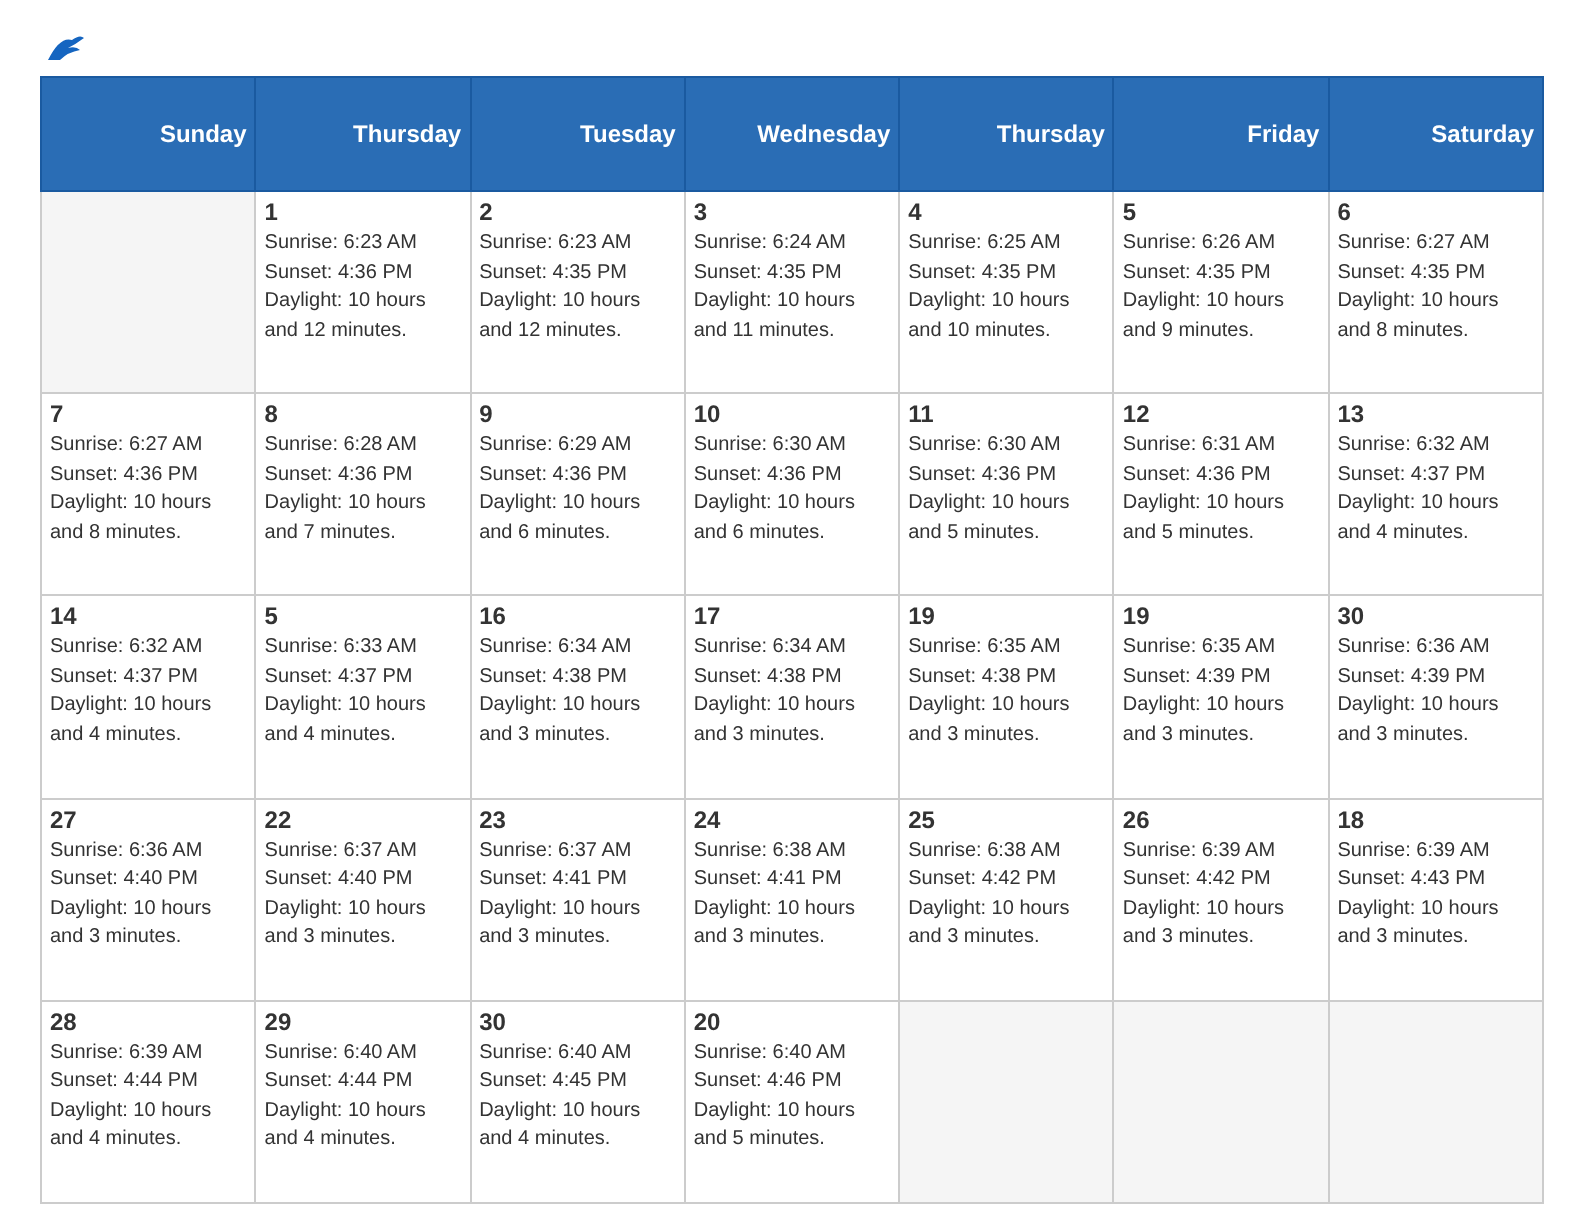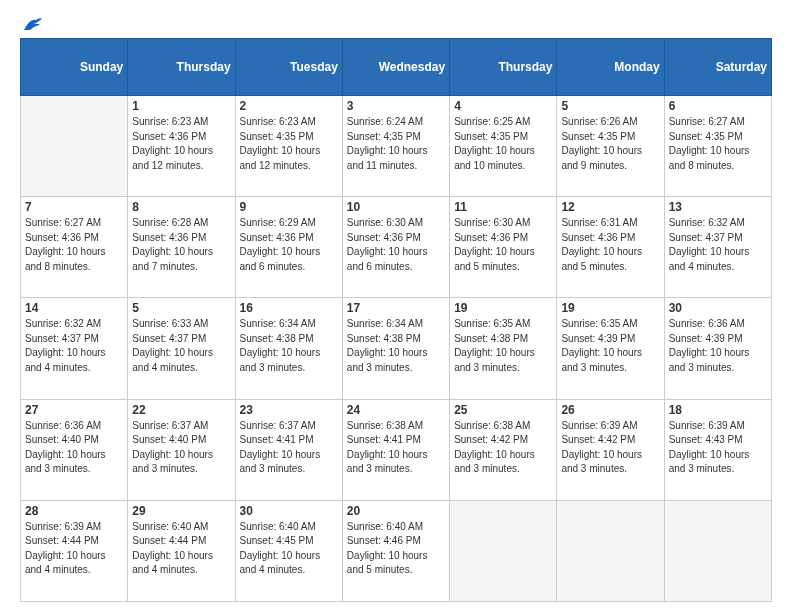--- a/index.html
+++ b/index.html
@@ -96,21 +96,21 @@
   </div>
 
   <table class="calendar">
     <thead>
       <tr>
       <th>Sunday</th>
           <th>Thursday</th>
           <th>Tuesday</th>
           <th>Wednesday</th>
           <th>Thursday</th>
-          <th>Monday</th>
+          <th>Friday</th>
           <th>Saturday</th>
         </tr>
     </thead>
     <tbody id="calendar-body">
     <tr>
           <td class="empty"></td>
           <td>
             <span class="day-number">1</span>
             <div class="day-info">Sunrise: 6:23 AM<br>Sunset: 4:36 PM<br>Daylight: 10 hours<br>and 12 minutes.</div>
           </td>

